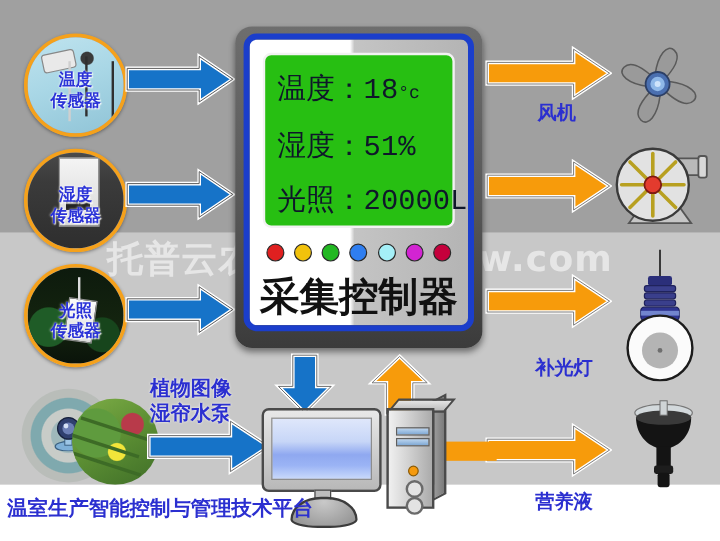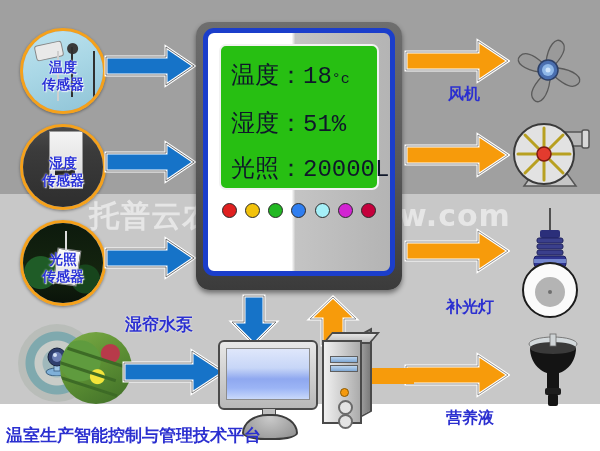--- a/index.html
+++ b/index.html
@@ -173,21 +173,21 @@
     color: #2b2fd0;
     font-size: 16px;
     font-weight: bold;
     white-space: nowrap;
     font-family: "DejaVu Sans", "Liberation Sans", sans-serif;
   }
 
   
   .platform-caption {
     position: absolute;
-    left: 6px; top: 424px;
+    left: 6px; top: 412px;
     color: #2b2fd0;
     font-size: 17px;
     font-weight: bold;
     white-space: nowrap;
     font-family: "DejaVu Serif", "Liberation Serif", serif;
   }
   .plant-caption {
     position: absolute;
     left: 125px; top: 314px;
     color: #2b2fd0;
@@ -356,20 +356,21 @@
       <div class="leds">
         <div class="led" style="background: rgb(224, 32, 32);"></div>
         <div class="led" style="background: rgb(242, 194, 12);"></div>
         <div class="led" style="background: rgb(34, 184, 34);"></div>
         <div class="led" style="background: rgb(47, 126, 240);"></div>
         <div class="led" style="background: rgb(165, 240, 248);"></div>
         <div class="led" style="background: rgb(210, 36, 210);"></div>
         <div class="led" style="background: rgb(197, 0, 60);"></div>
       </div>
 
+      <div class="ctrl-title">采集控制器</div>
     </div>
   </div>
 
   <div class="arrow" style="left:404px; top:38px;">
     <svg width="106" height="46" viewBox="0 0 106 46">
       <polygon points="2,14 74,14 74,3 104,23 74,43 74,32 2,32" fill="#f79b0b" stroke="#ffffff" stroke-width="3"></polygon>
       <polygon points="2,14 74,14 74,3 104,23 74,43 74,32 2,32" fill="none" stroke="#777777" stroke-width="0.8"></polygon>
     </svg>
   </div>
   <div class="arrow" style="left:404px; top:132px;">
@@ -464,20 +465,21 @@
       <ellipse cx="13" cy="26" rx="11" ry="4" fill="#7fb0d8" stroke="#3a5f80" stroke-width="1"></ellipse>
       <rect x="10" y="17" width="6" height="8" fill="#9ec6e6" stroke="#3a5f80" stroke-width="0.8"></rect>
       <circle cx="13" cy="11" r="9" fill="#2f3f6e" stroke="#17213c" stroke-width="1"></circle>
       <circle cx="13" cy="11" r="5" fill="#6c7fb5"></circle>
       <circle cx="11" cy="9" r="2" fill="#d6e2f5"></circle>
     </svg>
   </div>
   <div class="plantpic"></div>
 
   <div class="plant-caption">
+    <div>植物图像</div>
     <div>湿帘水泵</div>
   </div>
 
   <div class="arrow" style="left:122px; top:348px;">
     <svg width="104" height="48" viewBox="0 0 104 48">
       <polygon points="2,15 70,15 70,3 102,24 70,45 70,33 2,33" fill="#1673c8" stroke="#ffffff" stroke-width="3"></polygon>
       <polygon points="2,15 70,15 70,3 102,24 70,45 70,33 2,33" fill="none" stroke="#666666" stroke-width="0.8"></polygon>
     </svg>
   </div>
 

